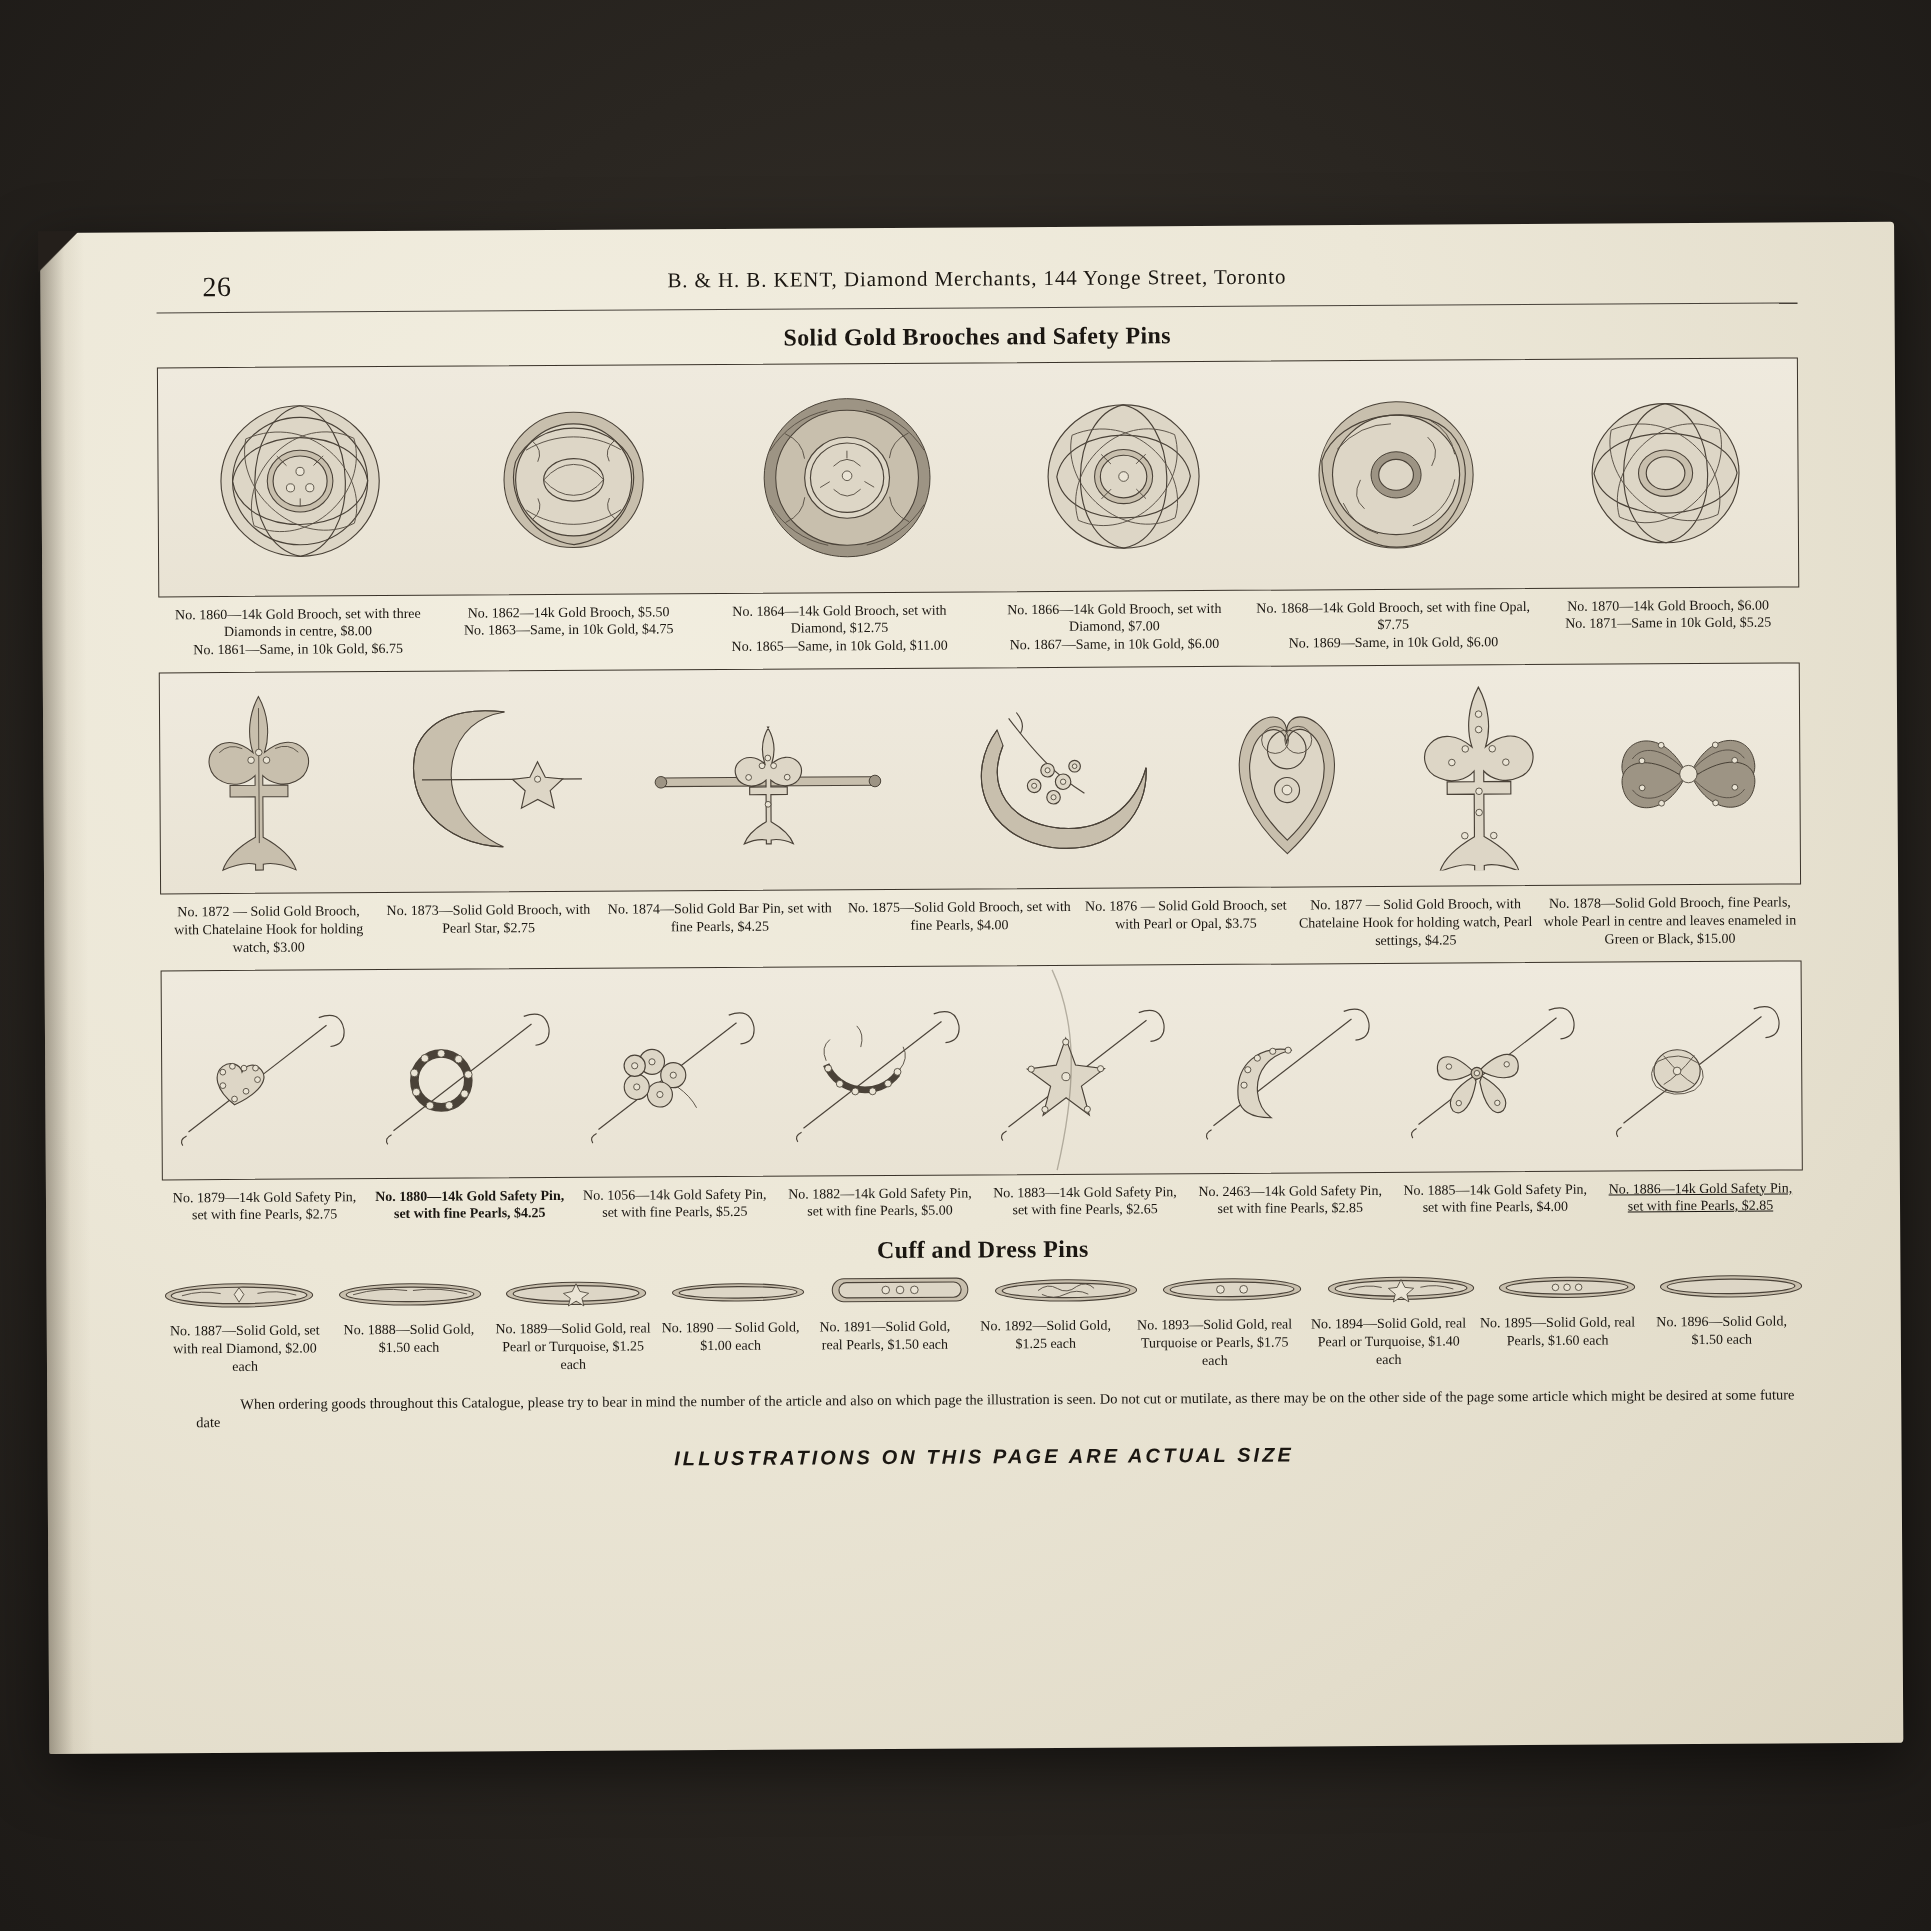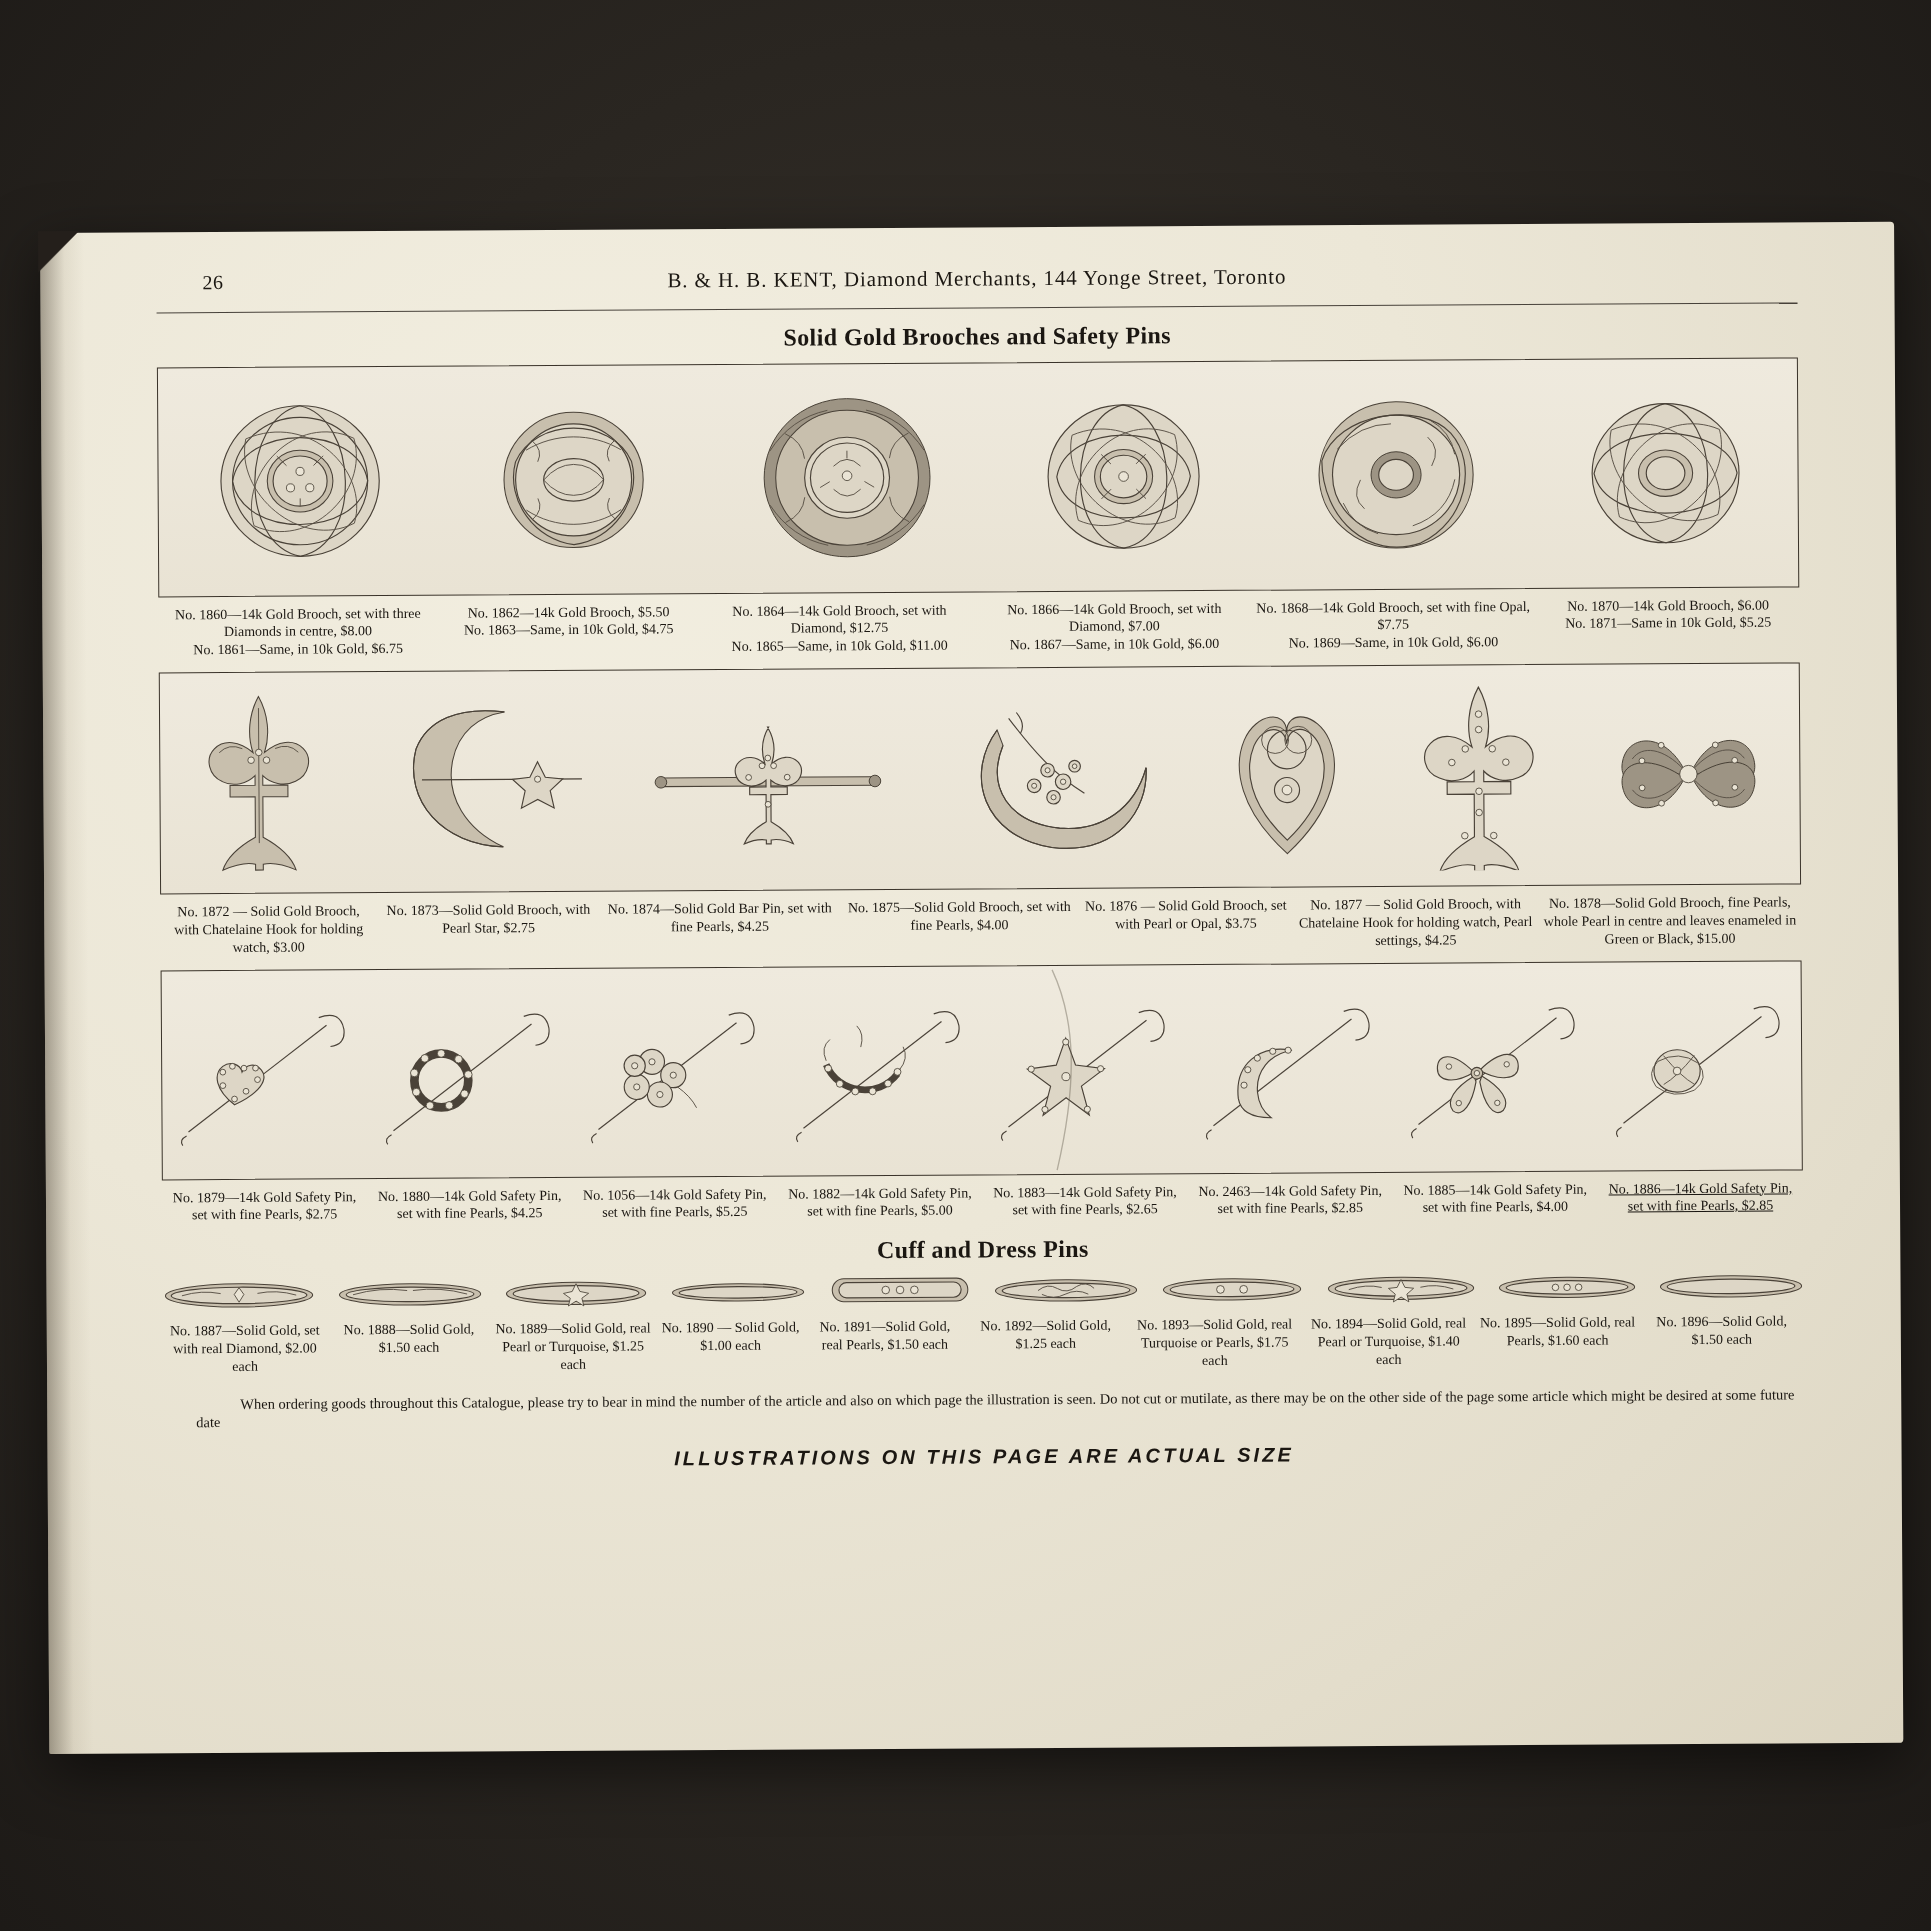--- a/index.html
+++ b/index.html
@@ -66,21 +66,21 @@
 
   
   .hdr {
     position: relative;
     height: 39px;
   }
   .hdr .pagenum {
     position: absolute;
     left: 46px;
     top: 1.9px;
-    font-size: 20px;
+    font-size: 28px;
     letter-spacing: 0.5px;
   }
   .hdr .runhead {
     position: absolute;
     left: 0; right: 0;
     top: 1.9px;
     text-align: center;
     font-size: 21px;
     letter-spacing: 0.9px;
   }
@@ -645,21 +645,21 @@
 
         </div>
 
         <svg class="scribble" style="left:52%;top:0;" width="154" height="210" viewBox="0 0 160 218">
           <path d="M40 4 C64 56 66 120 44 212" fill="none" stroke="#6e6758" stroke-width="1.4"></path>
         </svg>
       </div>
 
       <div class="cap-row">
         <div class="cap" style="width: 12.5%; white-space: pre-line; text-align: center;">No. 1879—14k Gold Safety Pin, set with fine Pearls, $2.75</div>
-        <div class="cap" style="width: 12.5%; white-space: pre-line;">No. 1880—14k Gold Safety Pin, set with fine Pearls, $4.25</div>
+        <div class="cap" style="width: 12.5%; white-space: pre-line; font-weight: bold;">No. 1880—14k Gold Safety Pin, set with fine Pearls, $4.25</div>
         <div class="cap" style="width: 12.5%; white-space: pre-line;">No. 1056—14k Gold Safety Pin, set with fine Pearls, $5.25</div>
         <div class="cap" style="width: 12.5%; white-space: pre-line;">No. 1882—14k Gold Safety Pin, set with fine Pearls, $5.00</div>
         <div class="cap" style="width: 12.5%; white-space: pre-line;">No. 1883—14k Gold Safety Pin, set with fine Pearls, $2.65</div>
         <div class="cap" style="width: 12.5%; white-space: pre-line;">No. 2463—14k Gold Safety Pin, set with fine Pearls, $2.85</div>
         <div class="cap" style="width: 12.5%; white-space: pre-line;">No. 1885—14k Gold Safety Pin, set with fine Pearls, $4.00</div>
         <div class="cap" style="width: 12.5%; white-space: pre-line; text-decoration: underline;">No. 1886—14k Gold Safety Pin, set with fine Pearls, $2.85</div>
       </div>
 
       <div class="sectitle small">Cuff and Dress Pins</div>
 

